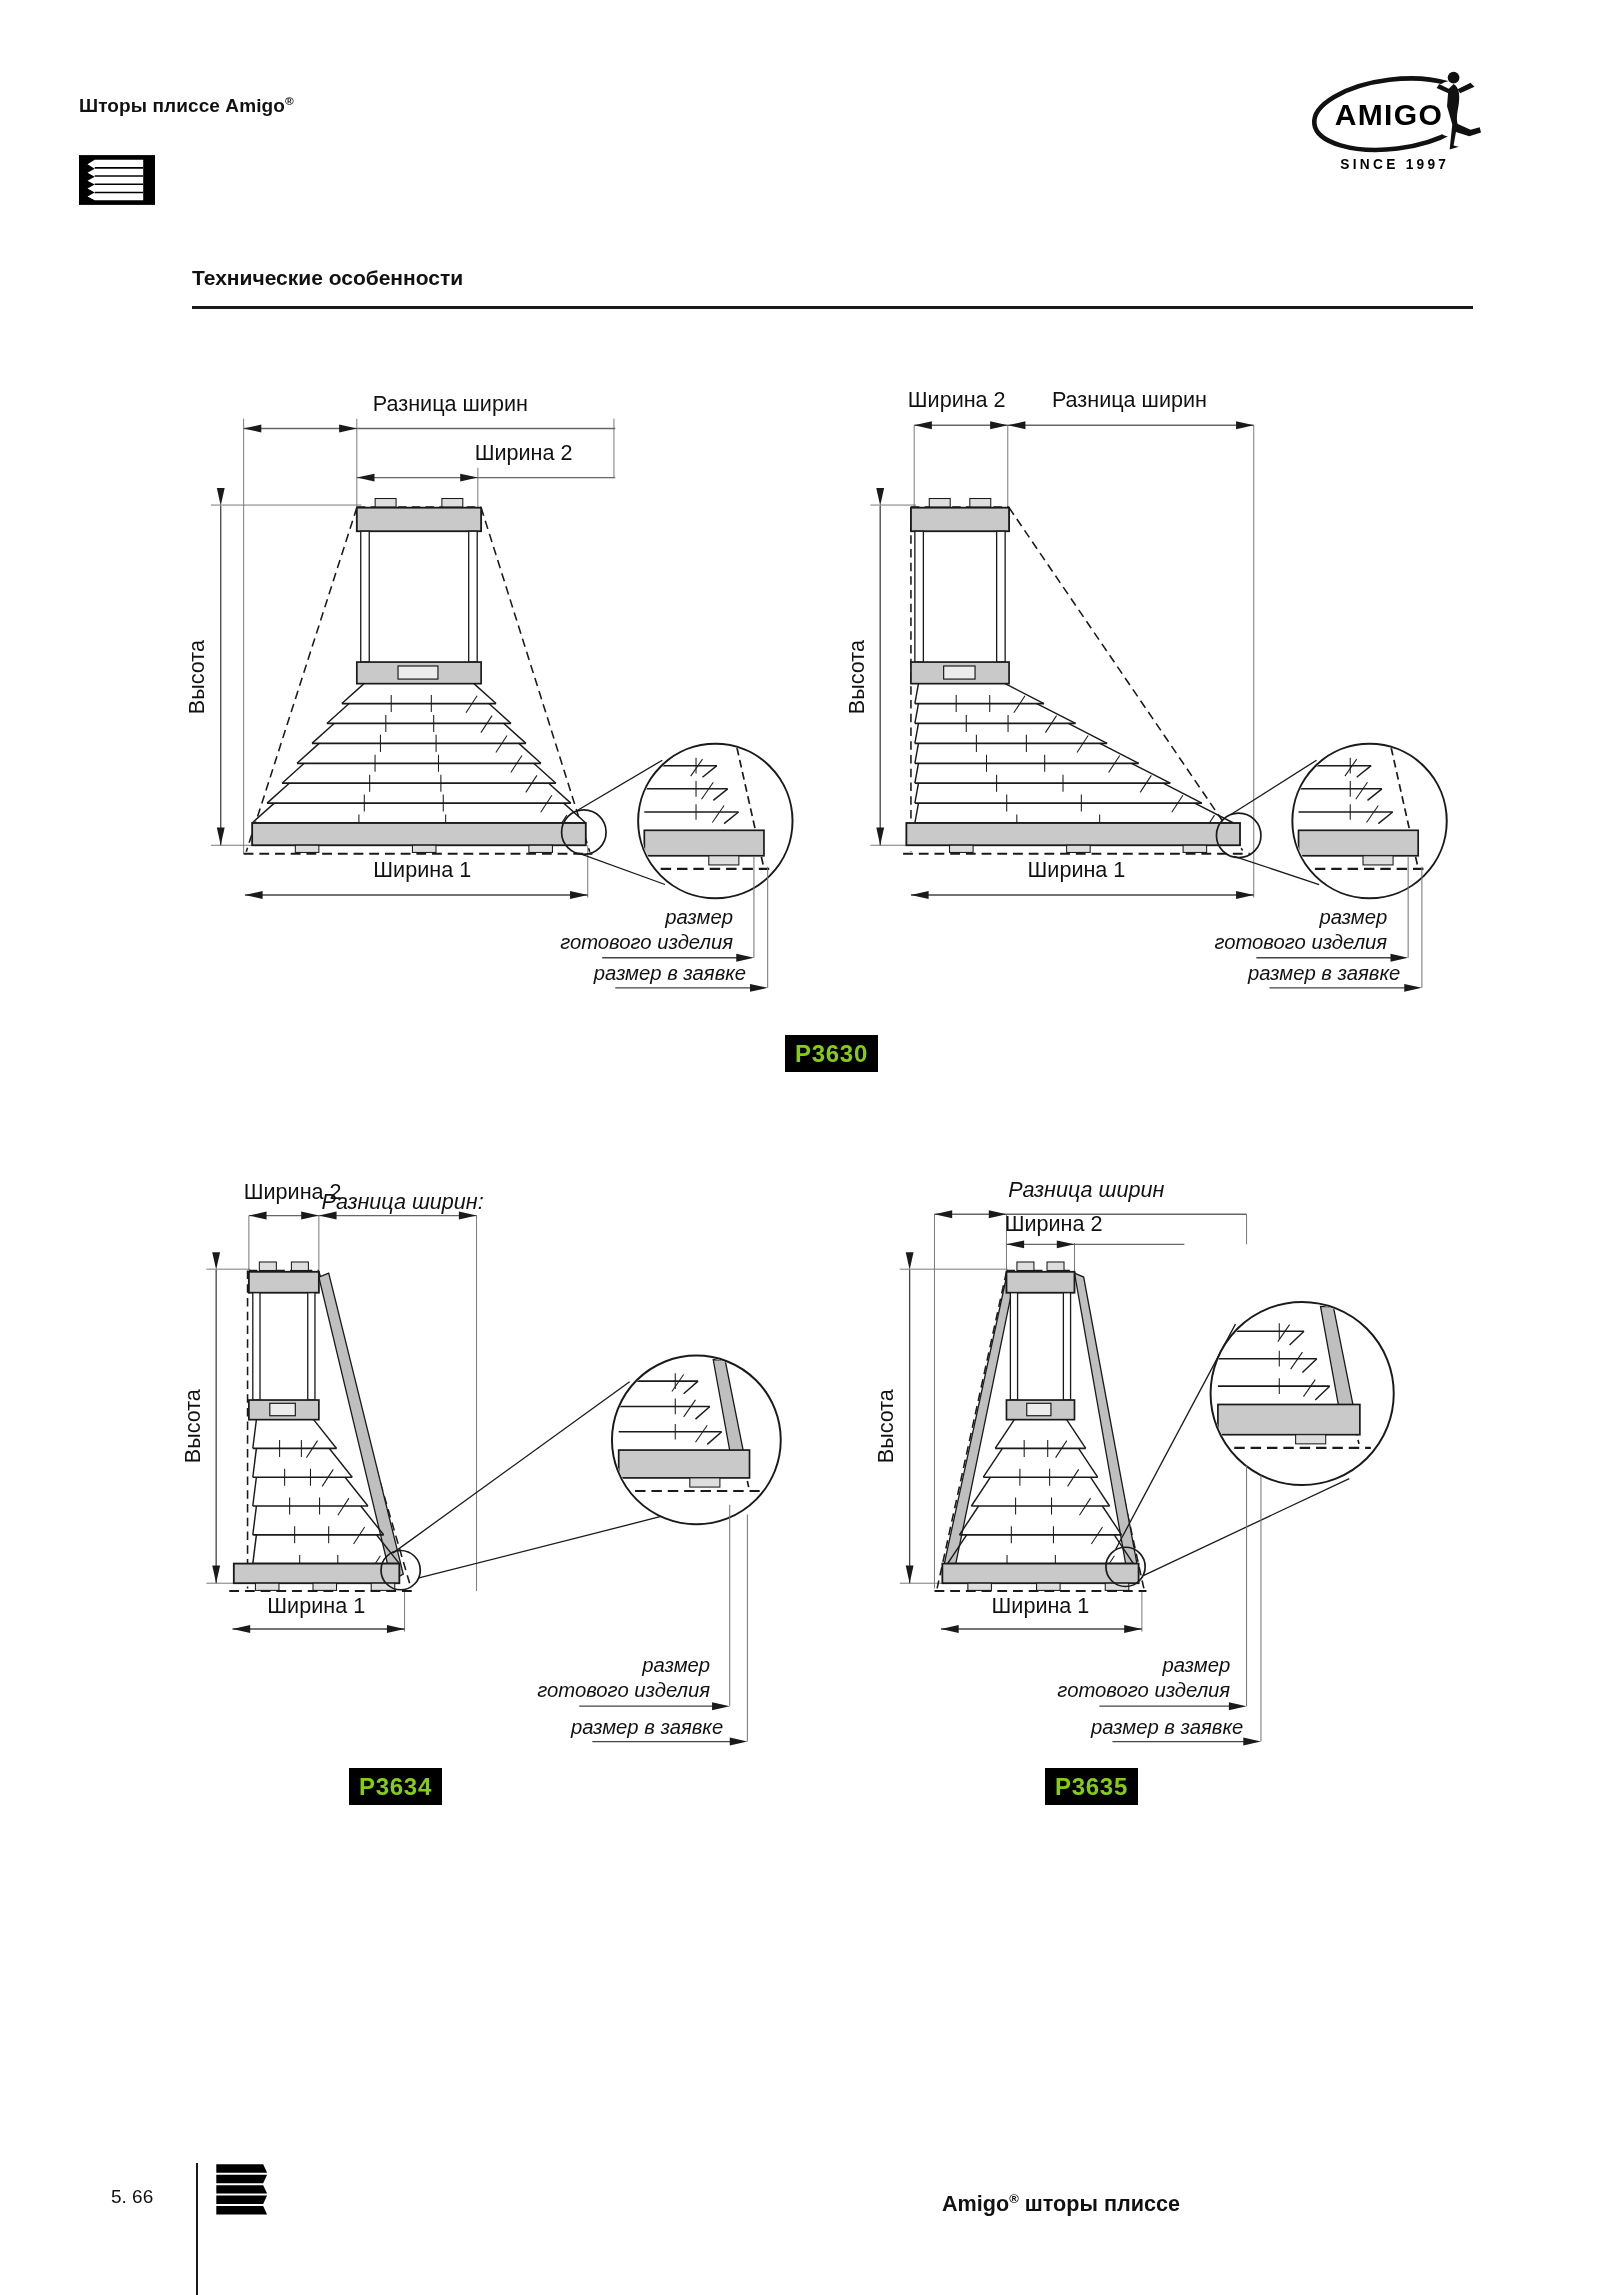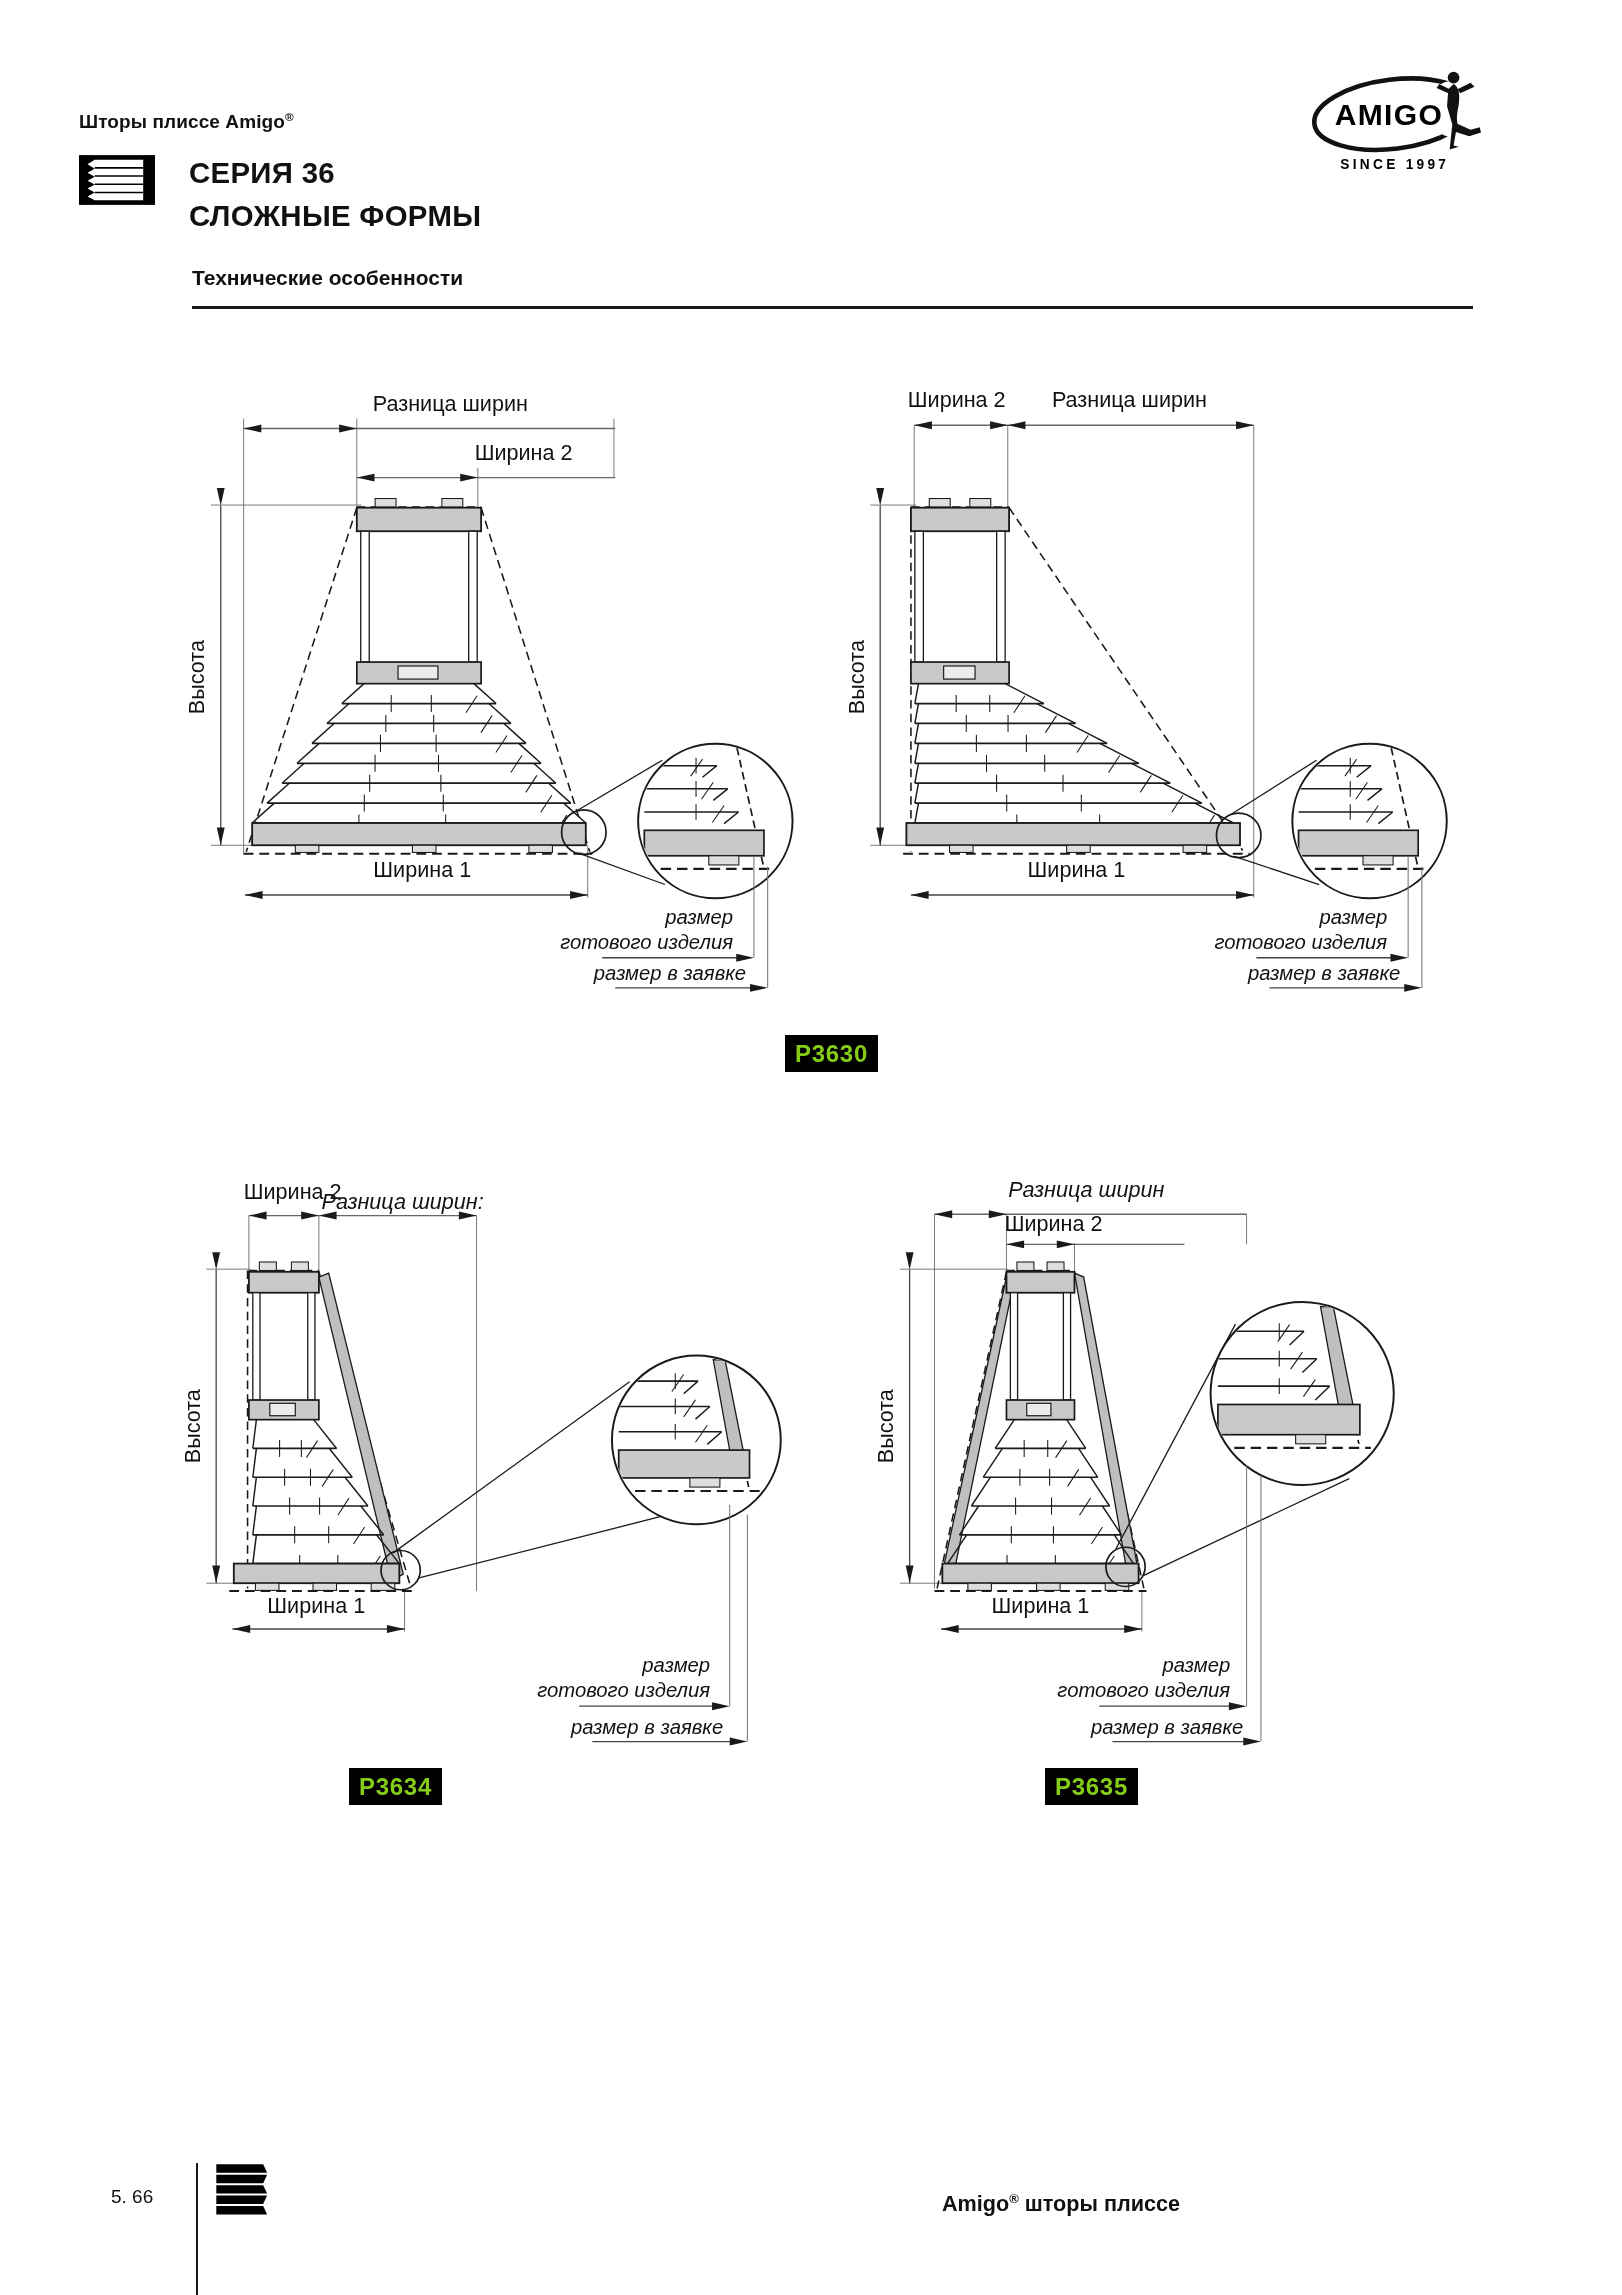--- a/index.html
+++ b/index.html
@@ -1,21 +1,21 @@
 <!DOCTYPE html>
 <html style="font-size:10.5px"><head>
 <meta charset="utf-8">
 <style>
   html,body{margin:0;padding:0;background:#888;}
   #page{
     position:relative;width:1623px;height:2295px;background:#ffffff;
     font-family:"Liberation Sans","DejaVu Sans",sans-serif;color:#111;overflow:hidden;
   }
   .abs{position:absolute;}
-  .product-line{left:79px;top:94px;font-size:19px;font-weight:bold;letter-spacing:0.1px;margin-top:16px;}
+  .product-line{left:79px;top:94px;font-size:19px;font-weight:bold;letter-spacing:0.1px;}
   .product-line sup{font-size:11.8px;}
   .series-title{left:189px;top:151px;font-size:29.4px;font-weight:bold;line-height:43px;letter-spacing:0.3px;}
   .section-title{left:192px;top:266px;font-size:21px;font-weight:bold;}
   .section-rule{left:192px;top:306px;width:1281px;height:2.6px;background:#1a1a1a;}
   .badge{background:#000;color:#84cc16;font-weight:bold;font-size:24px;text-align:center;
          width:93px;height:37px;line-height:38px;letter-spacing:0.7px;}
   .footer-num{left:111px;top:2186px;font-size:19px;}
   .footer-vline{left:196px;top:2163px;width:2px;height:132px;background:#1a1a1a;}
   .footer-right{left:942px;top:2191px;width:321px;text-align:left;font-size:21.6px;font-weight:bold;}
   .footer-right sup{font-size:13px;}
@@ -32,24 +32,20 @@
     <rect x="0" y="0" width="116" height="76" fill="#000"></rect>
     <polygon fill="#fff" points="98,7 98,69 24,69 13,63 24,57 13,51 24,45 13,39 24,33 13,27 24,21 13,14 24,7"></polygon>
     <g stroke="#000" stroke-width="2.4">
       <line x1="24" y1="19.5" x2="98" y2="19.5"></line>
       <line x1="24" y1="32" x2="98" y2="32"></line>
       <line x1="24" y1="44.5" x2="98" y2="44.5"></line>
       <line x1="24" y1="57" x2="98" y2="57"></line>
     </g>
   </svg>
 
-  <div class="abs series-title">
-    <div>СЕРИЯ 36</div>
-    <div>СЛОЖНЫЕ ФОРМЫ</div>
-  </div>
 
   <svg class="abs" style="left:1302px;top:63px" width="196" height="118" viewBox="0 0 300 180">
     <ellipse cx="140" cy="78" rx="122" ry="53" fill="none" stroke="#111" stroke-width="7" transform="rotate(-7 140 78)"></ellipse>
     <circle cx="235" cy="70" r="44" fill="#fff"></circle>
     <g fill="#111" stroke="#111">
       <circle cx="232" cy="22" r="9" stroke="none"></circle>
       <path d="M232,32 c8,4 10,16 8,30 c-2,12 -4,22 -2,30 l-6,34 l8,2 l-14,4 l4,-38 l-8,-28 l2,-26 z" stroke="none"></path>
       <path d="M226,40 l-16,-8 l-4,6 l18,8 z" stroke="none"></path>
       <path d="M238,40 l20,-10 l6,6 l-22,10 z" stroke="none"></path>
       <path d="M236,92 l22,10 l14,-4 l2,8 l-18,6 l-24,-8 z" stroke="none"></path>

